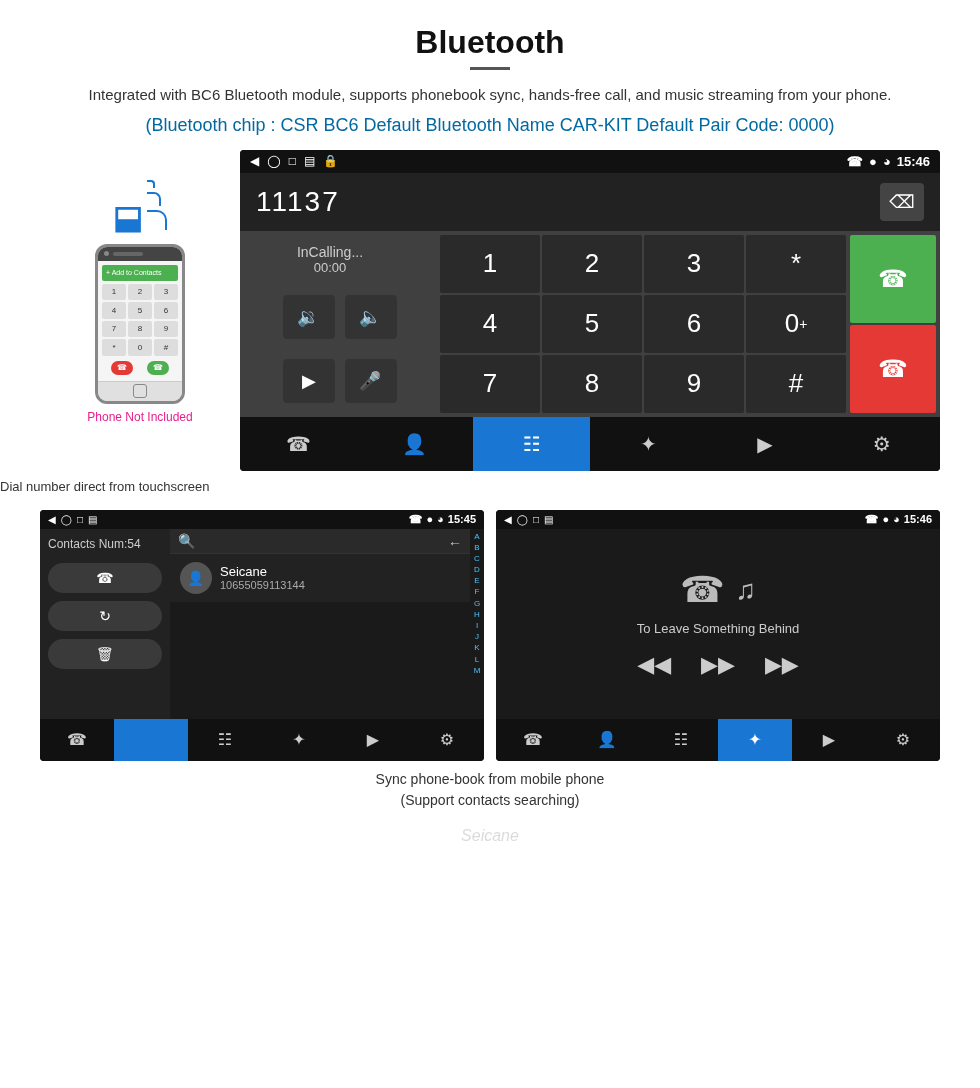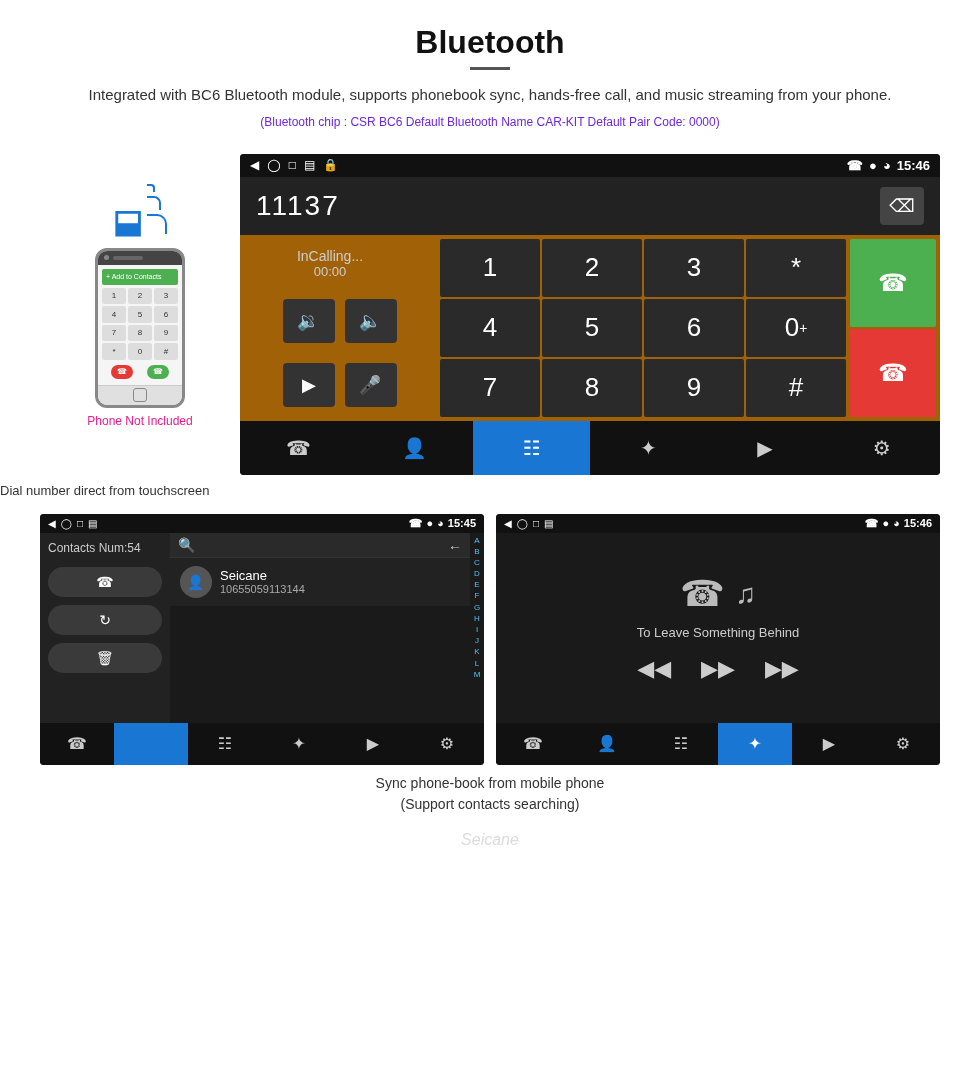--- a/index.html
+++ b/index.html
@@ -28,23 +28,23 @@
       background: #555;
       margin: 6px auto 14px;
     }
     .page-subtitle {
       font-size: 15px;
       color: #333;
       line-height: 1.5;
       margin-bottom: 8px;
     }
     .bluetooth-info {
-      font-size: 12px;
-      color: #6d28d9;
-      margin-bottom: 17px;
+      font-size: 18px;
+      color: #0369a1;
+      margin-bottom: 6px;
     }
     .dial-screen {
       background: #1a1a1a;
       width: 700px;
       border-radius: 4px;
       overflow: hidden;
     }
 
     
     .status-bar {
@@ -87,21 +87,21 @@
       color: #ccc;
       width: 160px;
       text-align: center;
     }
     .call-info-left .call-status { font-size: 14px; }
     .call-info-left .call-timer { font-size: 13px; }
 
     
     .keypad-area {
       display: flex;
-      background: #a16207;
+      background: #404040;
     }
     .keypad-left {
       width: 200px;
       display: flex;
       flex-direction: column;
       justify-content: space-around;
       padding: 8px 10px;
       gap: 8px;
     }
     .volume-row {

